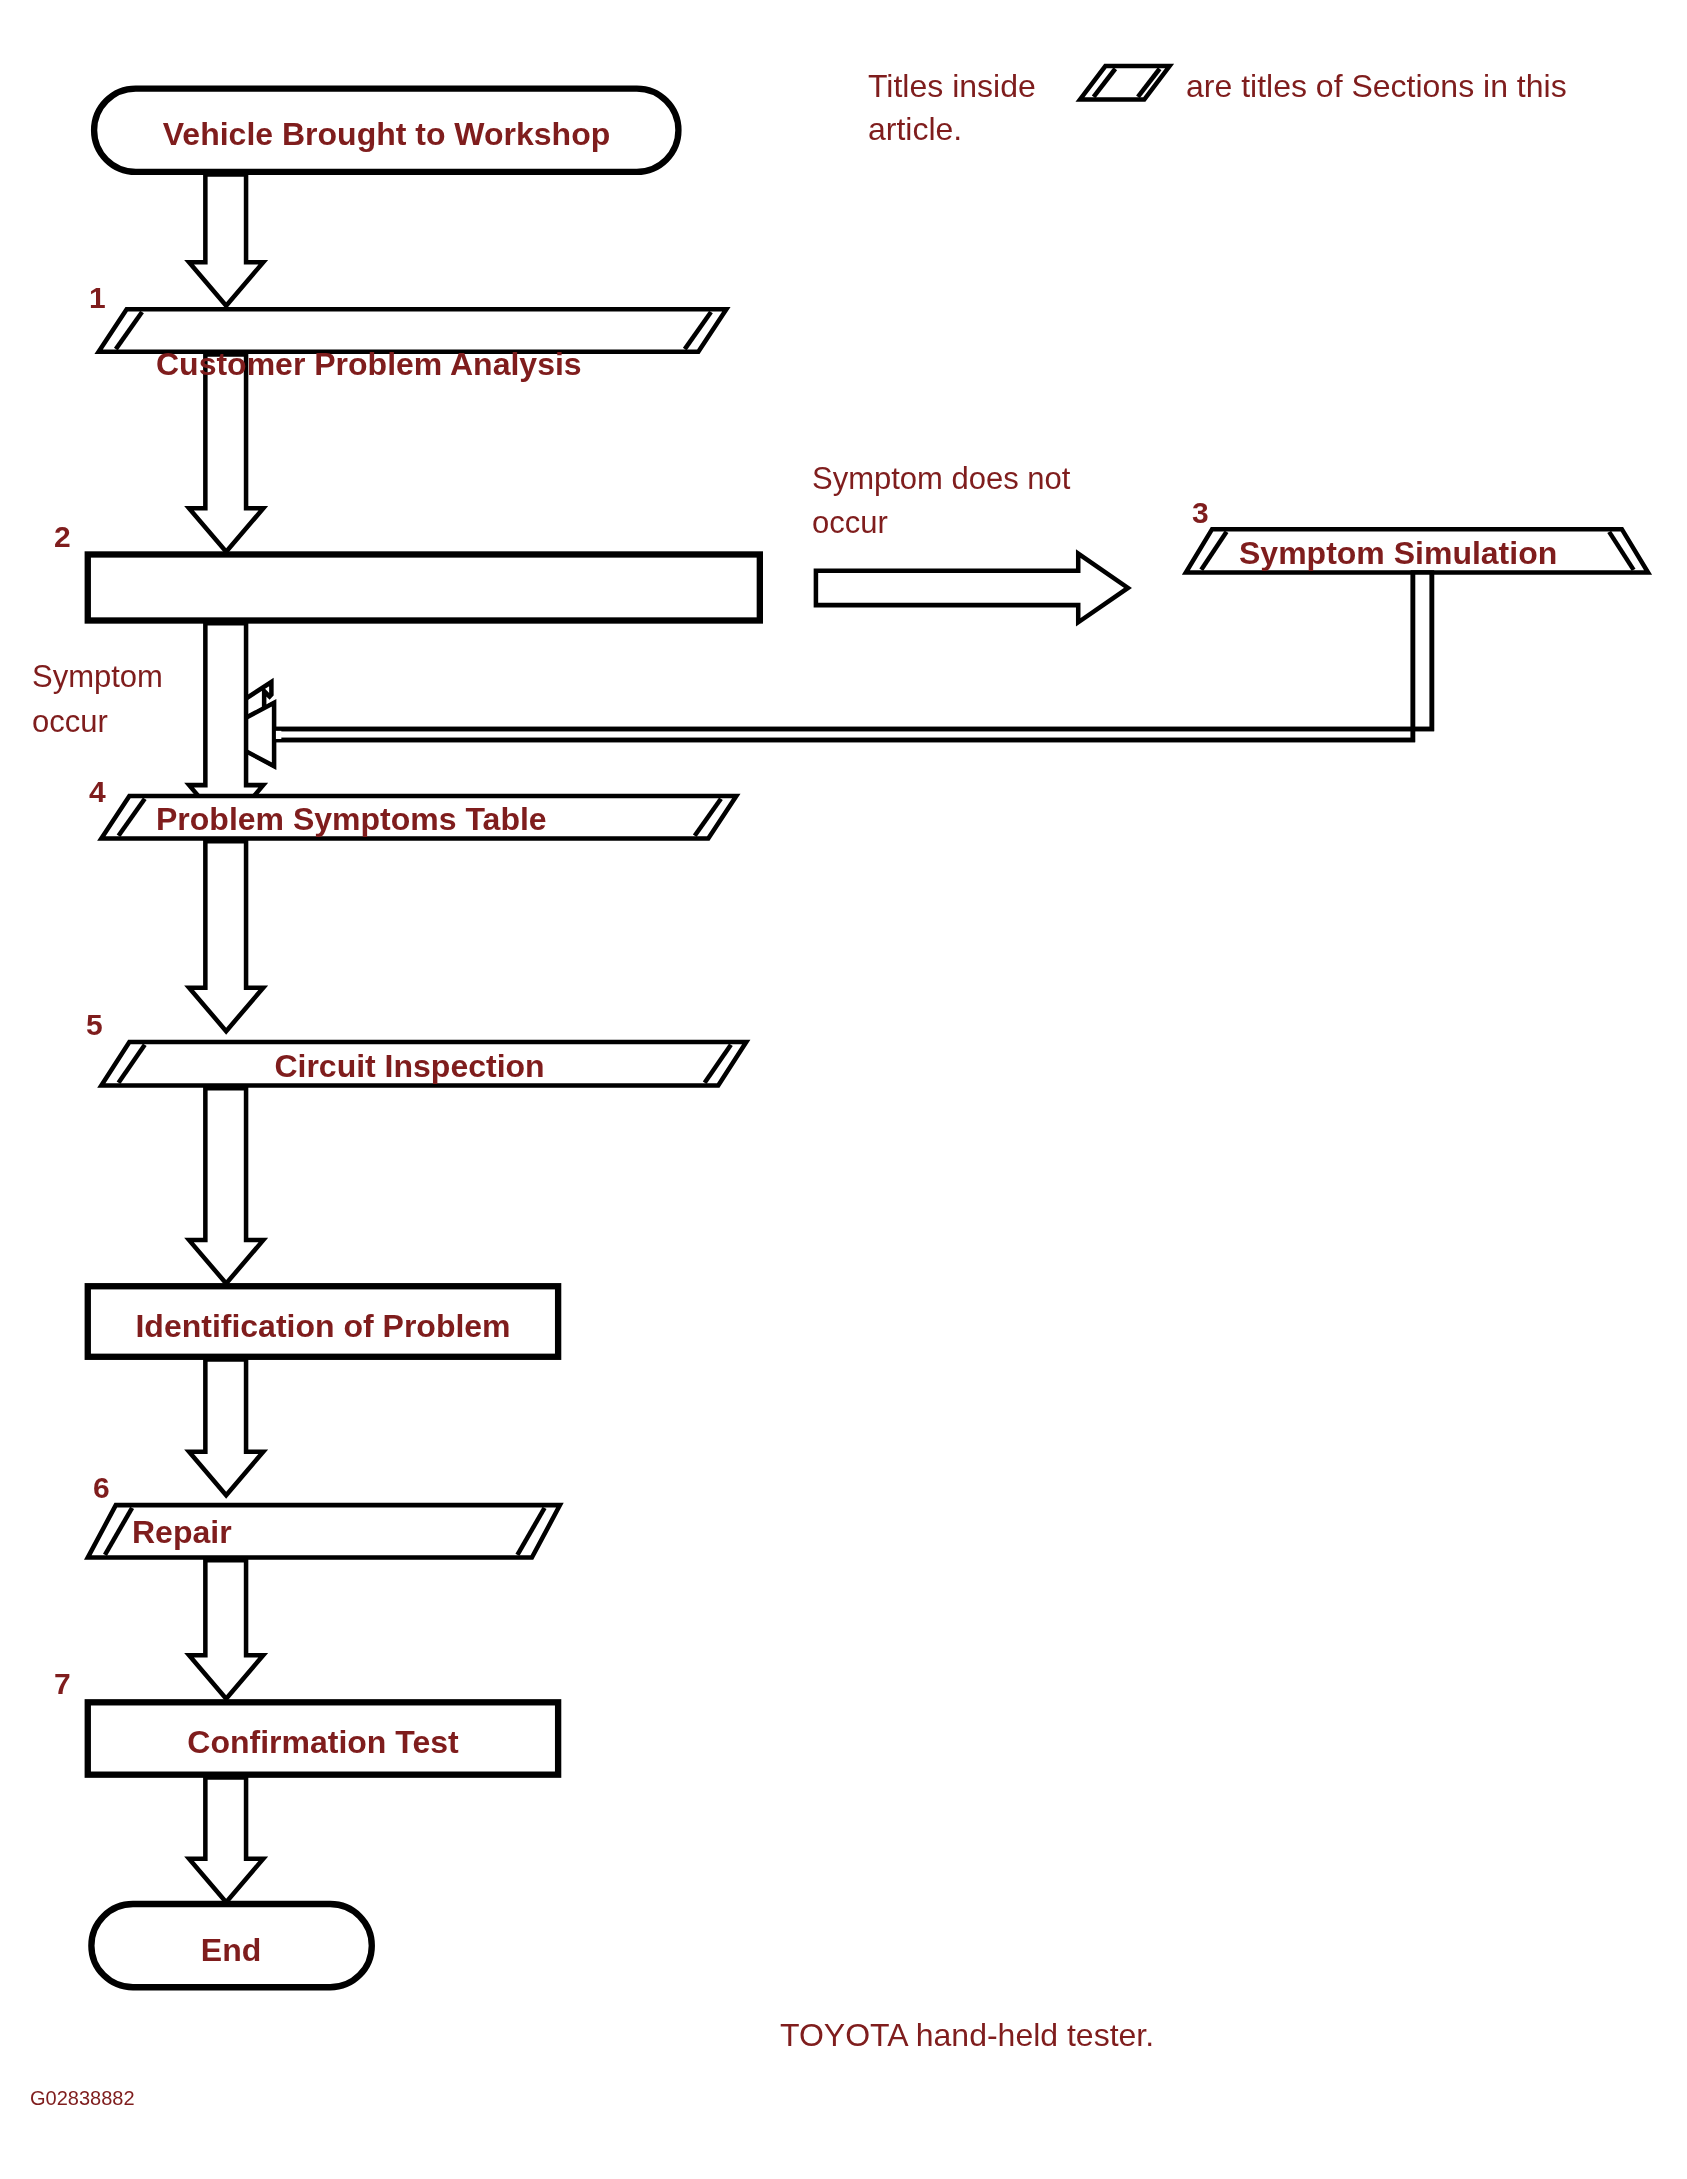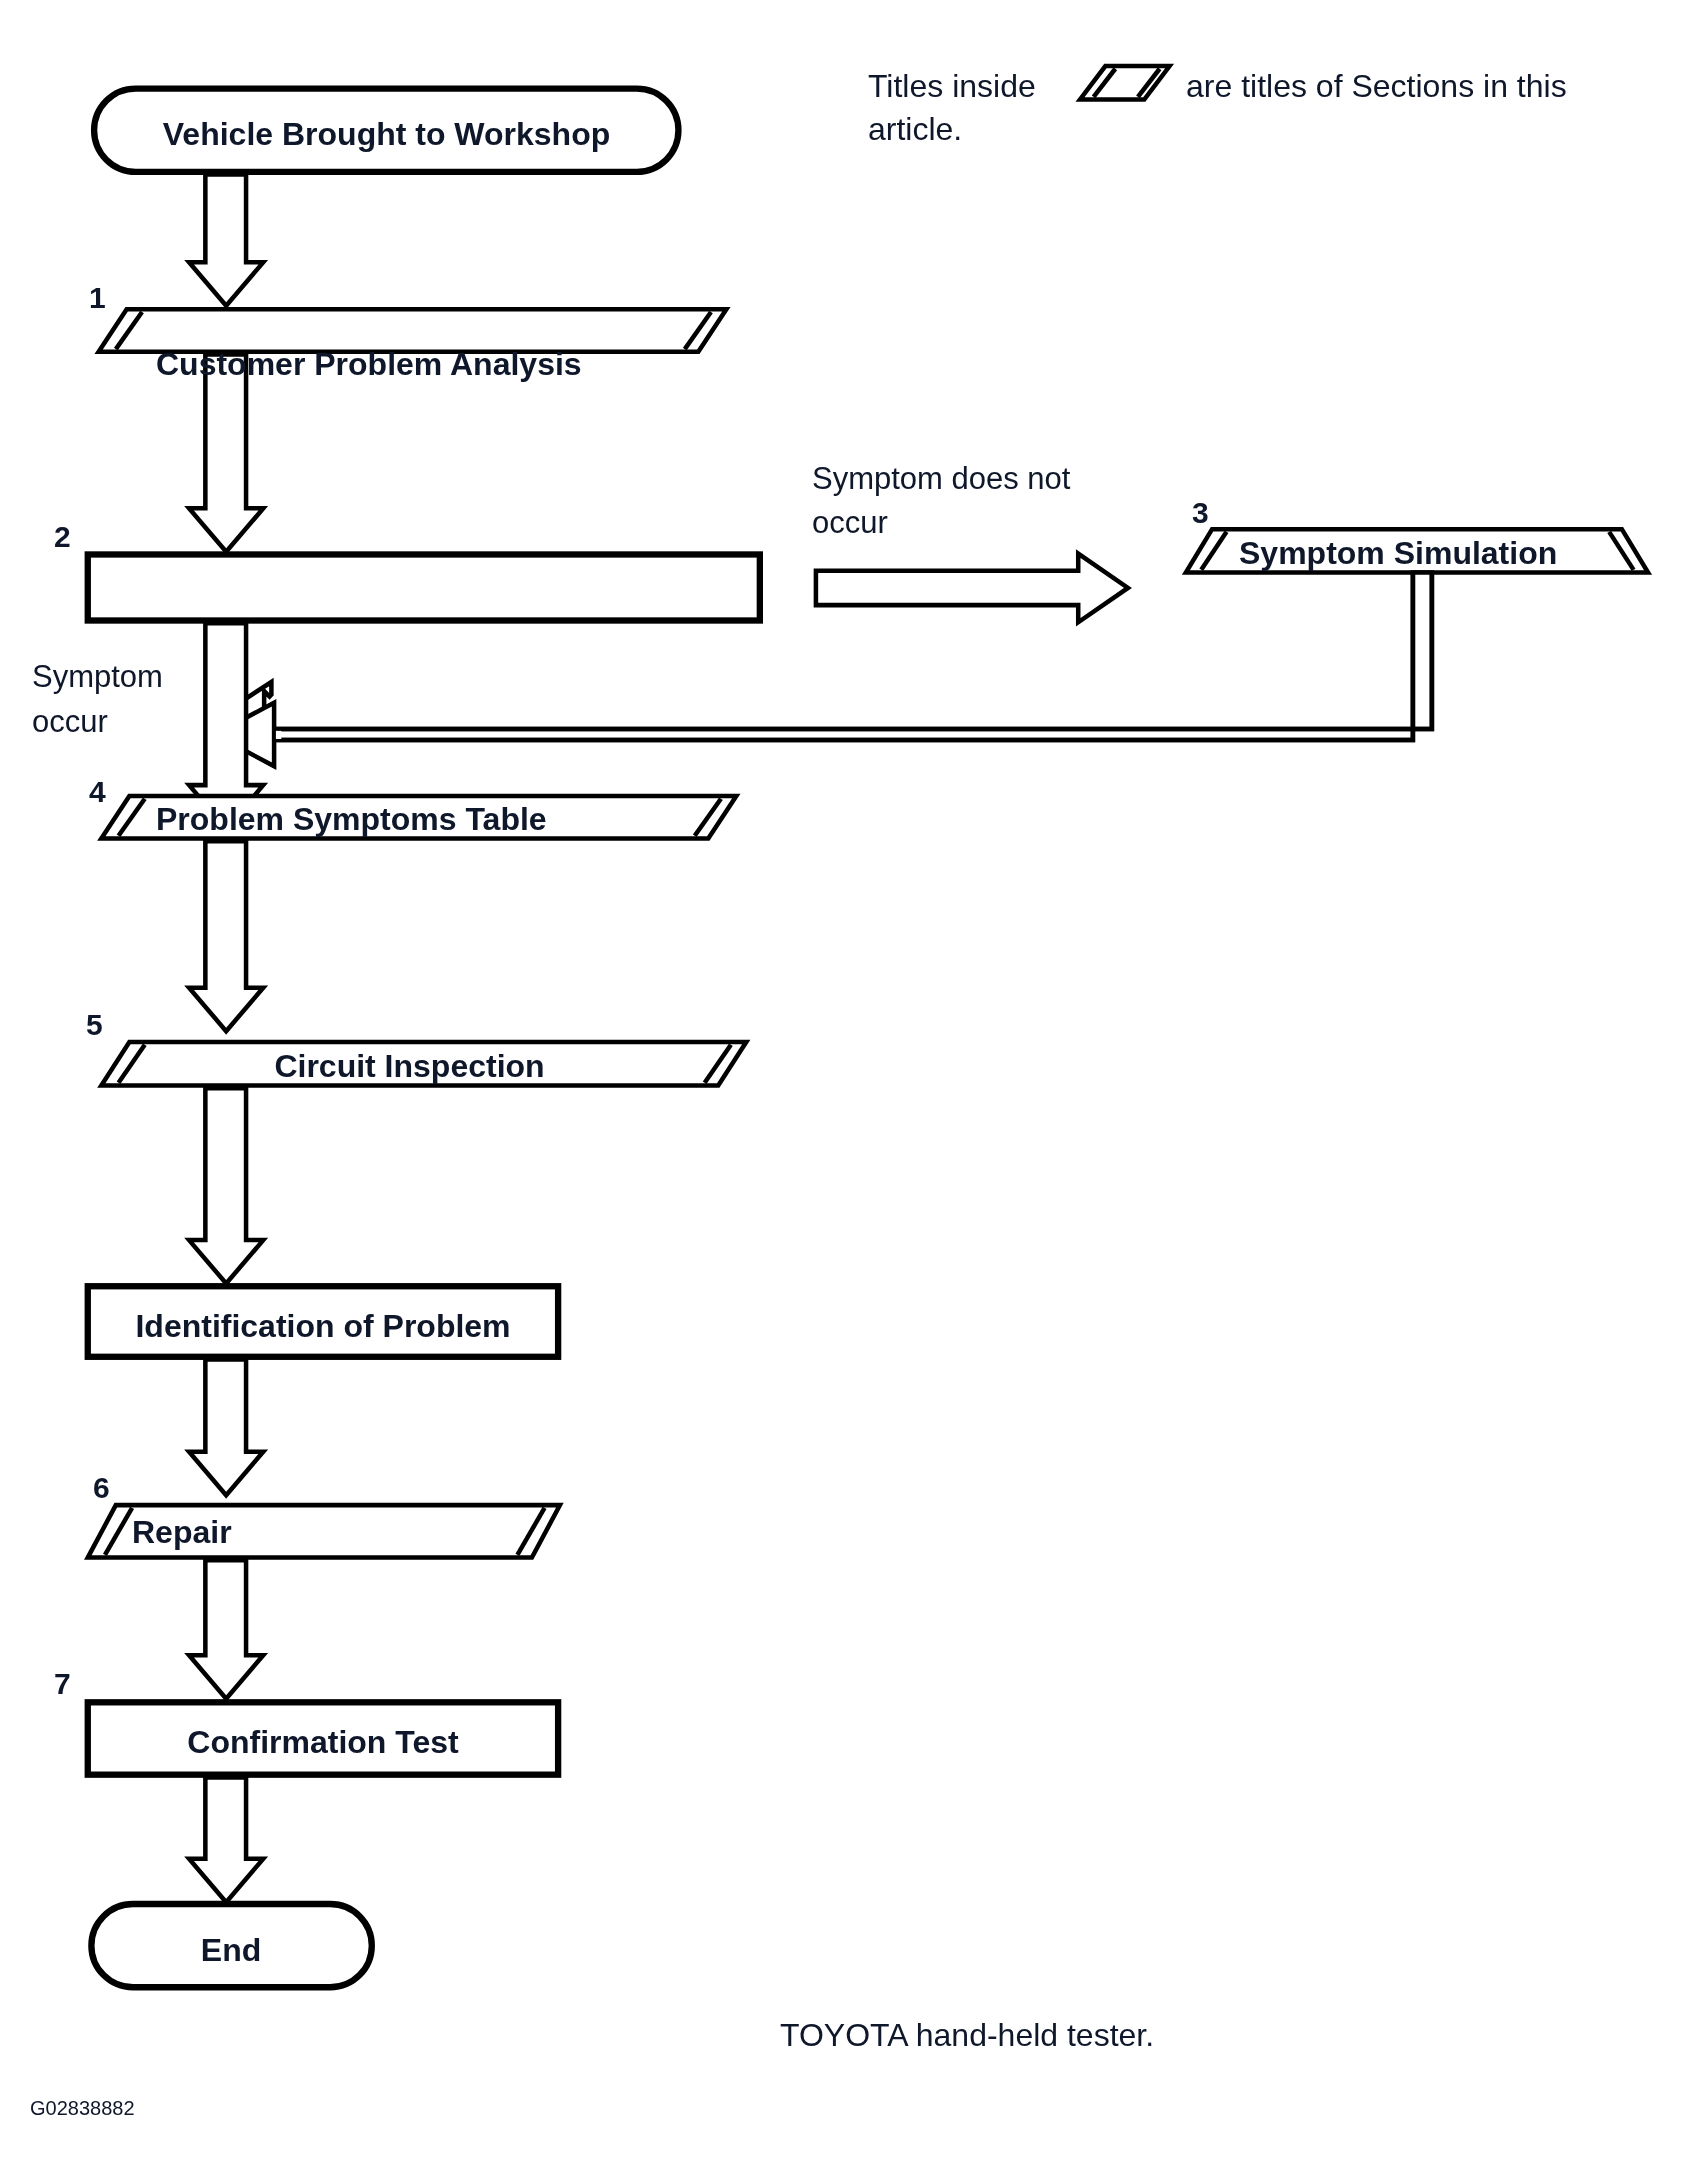--- a/index.html
+++ b/index.html
@@ -45,21 +45,21 @@
   .arrow-shape {
     fill: #ffffff;
     stroke: #000000;
     stroke-width: 5;
     stroke-linejoin: miter;
   }
   .txt {
     position: absolute;
     white-space: pre;
     font-family: "Liberation Sans", sans-serif;
-    color: #0f172a;
+    color: #7f1d1d;
     line-height: 1.28;
   }
   .node-label {
     font-size: 32px;
     font-weight: bold;
   }
   .node-label.bold {
     font-weight: bold;
   }
   .step-num {
@@ -70,21 +70,20 @@
     font-size: 31px;
   }
   .legend-text {
     font-size: 32px;
   }
   .note-text {
     font-size: 32px;
   }
   .code-text {
     font-size: 20px;
-    margin-top: 10px;
   }
 </style>
 </head>
 <body>
 
 <div id="page">
 
   <svg class="flow" viewBox="0 0 1865 2409">
 
     <rect class="shape-line-thick" x="104" y="98" width="646" height="92" rx="46" ry="46"></rect>

